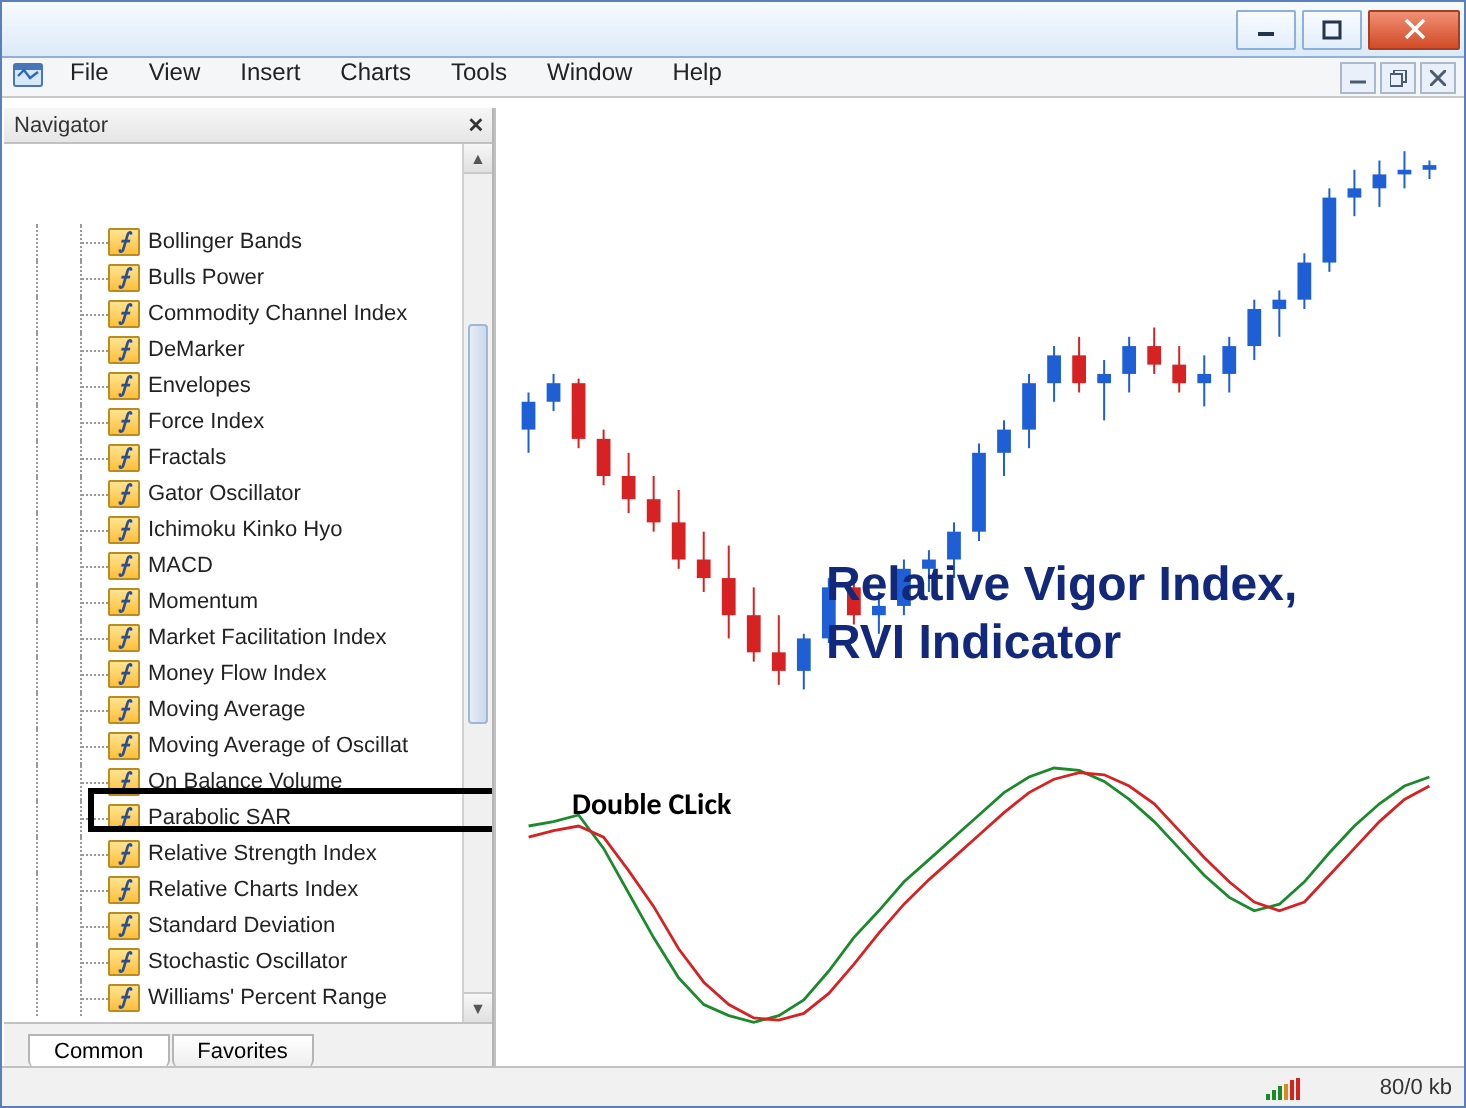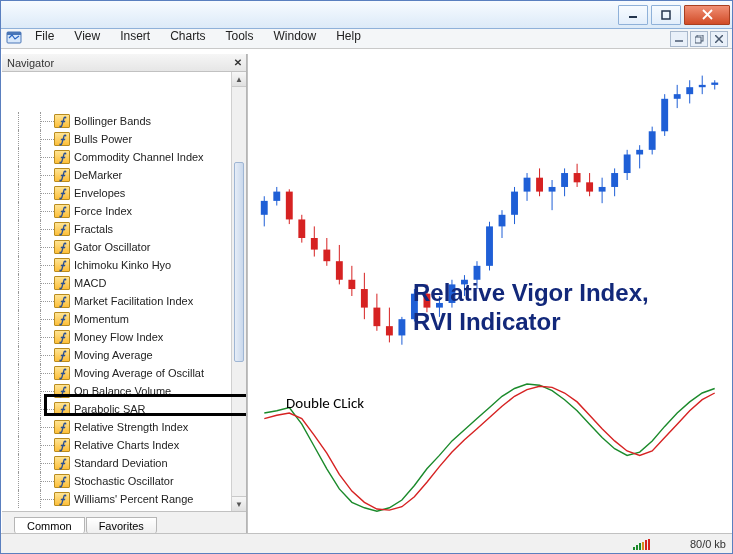--- a/index.html
+++ b/index.html
@@ -49,21 +49,21 @@
 
 .nav-tabs { height: 22px; background: #f1f1f1; border-top: 1px solid #c1c1c1; display: flex; align-items: flex-end; padding-left: 12px; font-size: 11px; }
 .nav-tab { padding: 2px 12px; border: 1px solid #b5b5b5; border-bottom: none; background: linear-gradient(to bottom,#fff,#eee); margin-right: 1px; cursor:pointer; border-radius: 0 0 4px 4px; position:relative; top:1px;}
 .nav-tab.active { background: #fff; font-weight:normal;}
 
 
 .chart-area { flex: 1; position: relative; background: #fff; border-left: 1px solid #c1c1c1;}
 .chart-svg { position: absolute; top: 0; left: 0; width: 100%; height: 100%; }
 
 .annotation { position: absolute; font-family: Calibri, "Segoe UI", sans-serif; font-weight: bold; font-size: 24px; color: #12287a; line-height: 1.2; }
-.annotation-small { font-size: 15px; color: #000; font-weight: normal; padding-left: 28px; }
+.annotation-small { font-size: 15px; color: #000; font-weight: bold; padding-left: 28px; }
 
 
 .statusbar { position: absolute; bottom: 0; left: 0; right: 0; height: 20px; background: #f1f1f1; border-top: 1px solid #c1c1c1; display: flex; align-items: center; justify-content: flex-end; padding: 0 6px; font-size: 11px; color: #333; gap: 32px;}
 .status-bars { display: flex; align-items: flex-end; gap: 1px; margin-right: 8px; height: 12px;}
 .status-bars span { width: 2px; display:block;}
 </style>
 </head>
 <body>
 
 <div class="window">
@@ -203,28 +203,28 @@
                 <div class="tree-tee"></div>
               </div>
               <span class="f-icon"></span>
               <span>MACD</span>
             </div>
             <div class="tree-item">
               <div class="tree-lines">
                 <div class="tree-tee"></div>
               </div>
               <span class="f-icon"></span>
+              <span>Momentum</span>
+            </div>
+            <div class="tree-item">
+              <div class="tree-lines">
+                <div class="tree-tee"></div>
+              </div>
+              <span class="f-icon"></span>
               <span>Market Facilitation Index</span>
-            </div>
-            <div class="tree-item">
-              <div class="tree-lines">
-                <div class="tree-tee"></div>
-              </div>
-              <span class="f-icon"></span>
-              <span>Momentum</span>
             </div>
             <div class="tree-item">
               <div class="tree-lines">
                 <div class="tree-tee"></div>
               </div>
               <span class="f-icon"></span>
               <span>Money Flow Index</span>
             </div>
             <div class="tree-item">
               <div class="tree-lines">

